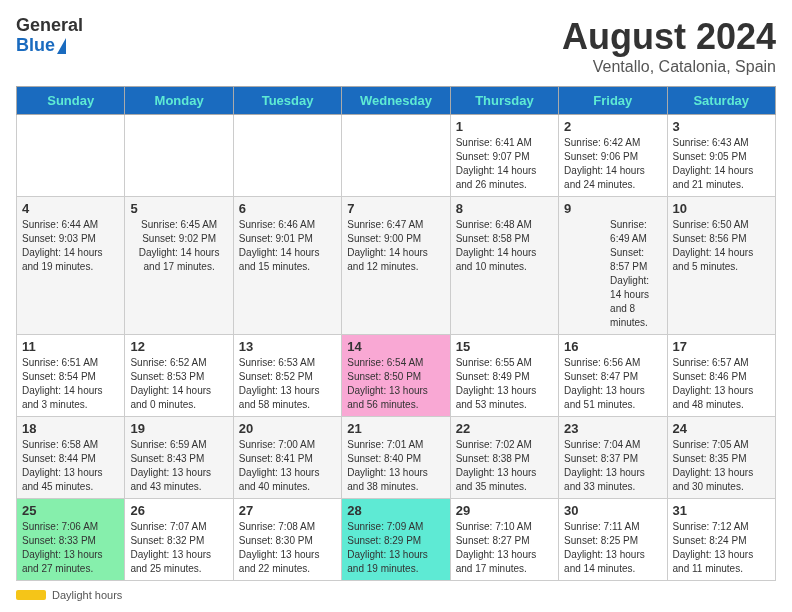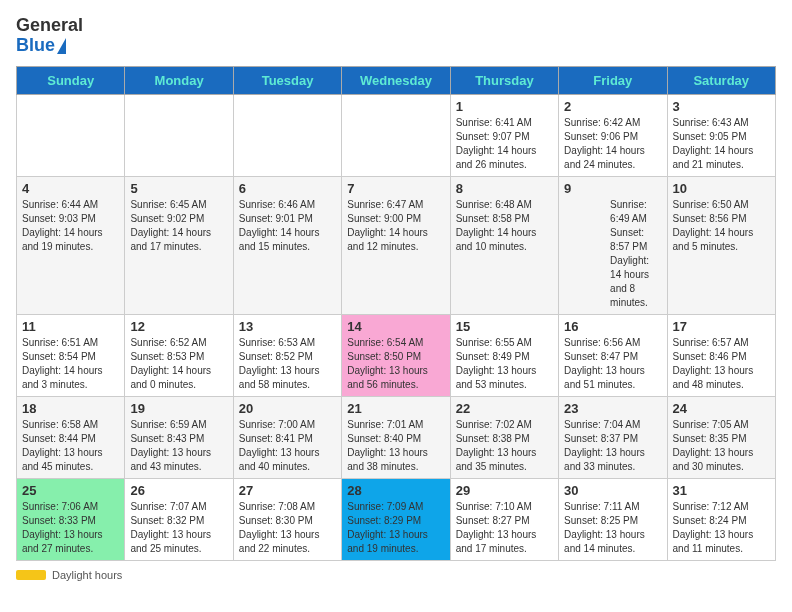--- a/index.html
+++ b/index.html
@@ -73,20 +73,24 @@
 <div class="header-area">
   <div class="logo">
     <div style="display:flex; flex-direction:column; align-items:flex-start; line-height:1.1;">
       <span class="logo-text-general">General</span>
       <div style="display:flex; align-items:center;">
         <span class="logo-text-blue">Blue</span>
         <div style="width:0;height:0;border-left:9px solid transparent;border-right:0px solid transparent;border-bottom:16px solid #1a6bbf;margin-left:2px;"></div>
       </div>
     </div>
   </div>
+  <div class="title-area">
+    <div class="main-title">August 2024</div>
+    <div class="subtitle">Ventallo, Catalonia, Spain</div>
+  </div>
 </div>
 
 <table class="calendar">
   <thead>
     <tr id="header-row">
     <th>Sunday</th>
         <th>Monday</th>
         <th>Tuesday</th>
         <th>Wednesday</th>
         <th>Thursday</th>
@@ -121,21 +125,21 @@
       </tr>
       <tr>
         <td style="background: rgb(245, 245, 245);">
           <span class="day-num">4</span>
           <div class="day-info" style="white-space: pre-line;">Sunrise: 6:44 AM
 Sunset: 9:03 PM
 Daylight: 14 hours and 19 minutes.</div>
         </td>
         <td style="background: rgb(245, 245, 245);">
           <span class="day-num">5</span>
-          <div class="day-info" style="white-space: pre-line;">Sunrise: 6:45 AM
+          <div class="day-info" style="white-space: pre-line; text-align: center;">Sunrise: 6:45 AM
 Sunset: 9:02 PM
 Daylight: 14 hours and 17 minutes.</div>
         </td>
         <td style="background: rgb(245, 245, 245);">
           <span class="day-num">6</span>
           <div class="day-info" style="white-space: pre-line;">Sunrise: 6:46 AM
 Sunset: 9:01 PM
 Daylight: 14 hours and 15 minutes.</div>
         </td>
         <td style="background: rgb(245, 245, 245);">
@@ -263,21 +267,21 @@
           <div class="day-info" style="white-space: pre-line;">Sunrise: 7:07 AM
 Sunset: 8:32 PM
 Daylight: 13 hours and 25 minutes.</div>
         </td>
         <td style="background: rgb(255, 255, 255);">
           <span class="day-num">27</span>
           <div class="day-info" style="white-space: pre-line;">Sunrise: 7:08 AM
 Sunset: 8:30 PM
 Daylight: 13 hours and 22 minutes.</div>
         </td>
-        <td style="background: #0ea5e9;">
+        <td style="background: #5eead4;">
           <span class="day-num">28</span>
           <div class="day-info" style="white-space: pre-line;">Sunrise: 7:09 AM
 Sunset: 8:29 PM
 Daylight: 13 hours and 19 minutes.</div>
         </td>
         <td style="background: rgb(255, 255, 255);">
           <span class="day-num">29</span>
           <div class="day-info" style="white-space: pre-line;">Sunrise: 7:10 AM
 Sunset: 8:27 PM
 Daylight: 13 hours and 17 minutes.</div>

